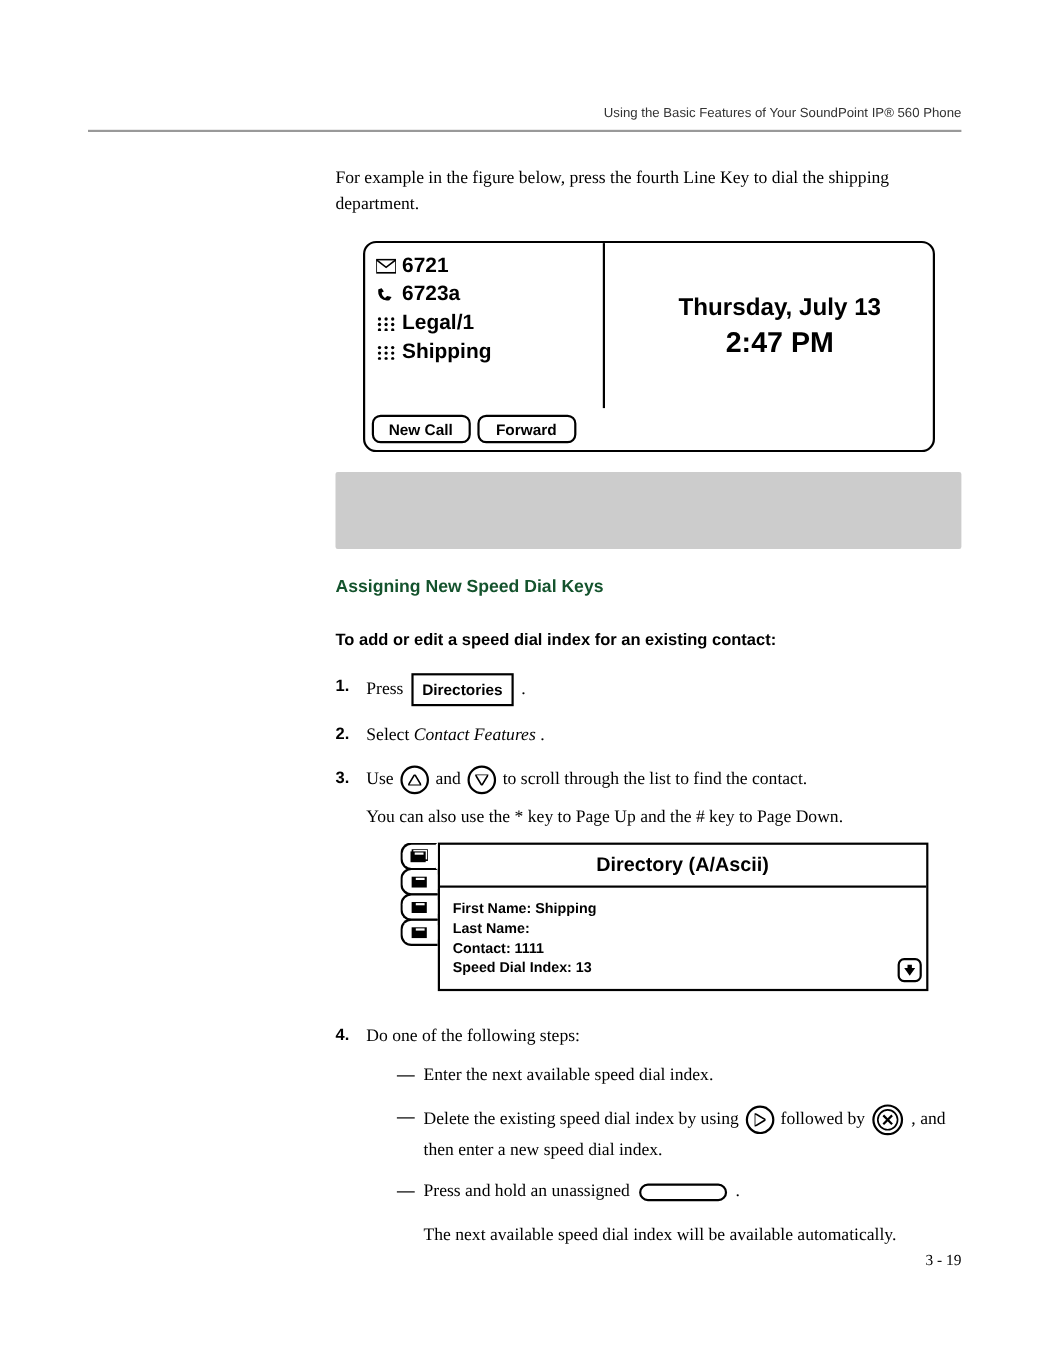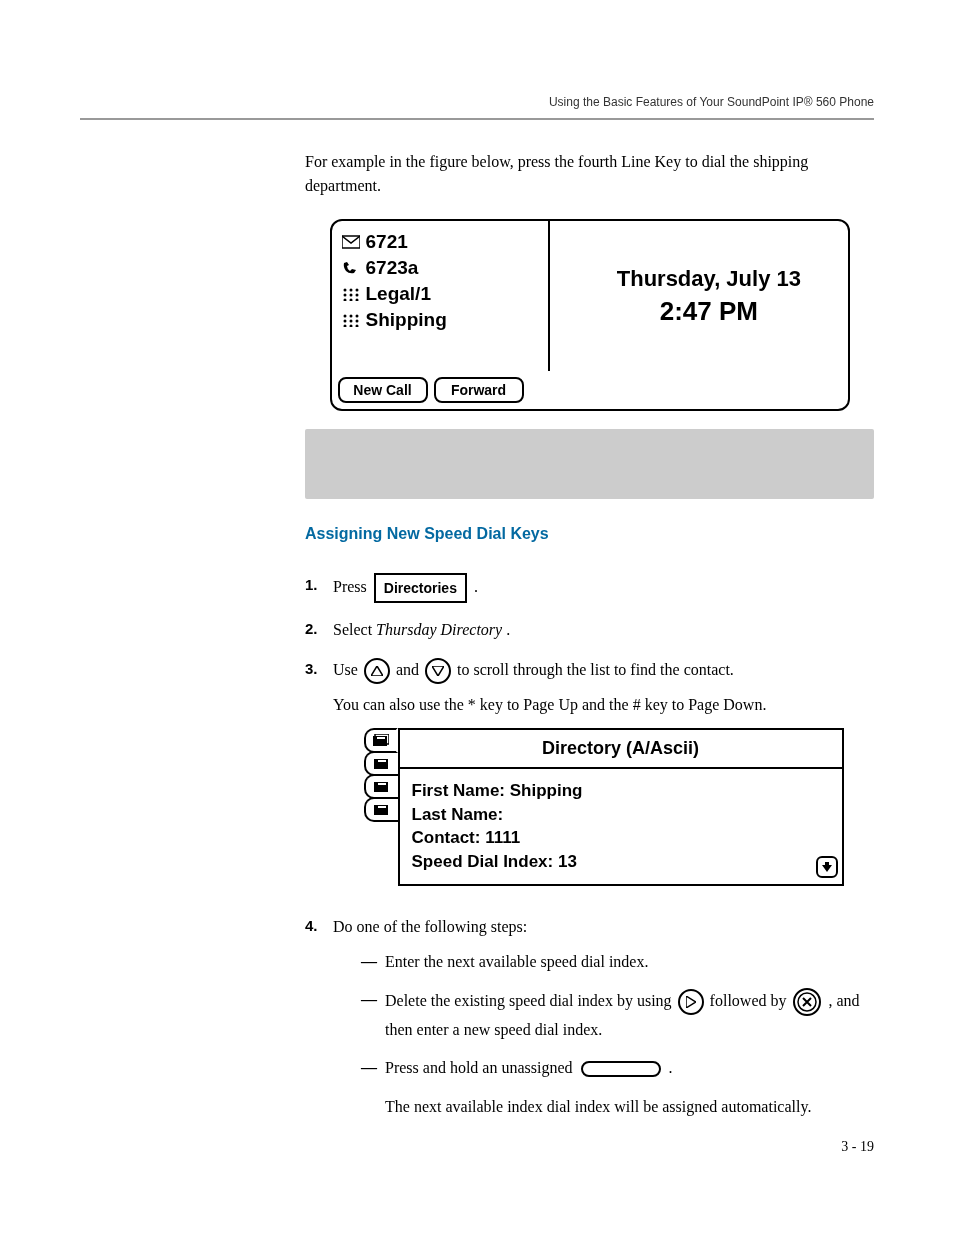--- a/index.html
+++ b/index.html
@@ -81,21 +81,21 @@
   .gray-bar {
     background: #ccc;
     height: 70px;
     border-radius: 2px;
     margin: 6px 0 26px 0;
   }
   .section-head {
     font-family: 'Futura', 'Trebuchet MS', Arial, sans-serif;
     font-size: 16px;
     font-weight: bold;
-    color: #0369a1;
+    color: #14532d;
     margin: 10px 0 30px 0;
   }
   .sub-head {
     font-family: 'Futura', 'Trebuchet MS', Arial, sans-serif;
     font-size: 15px;
     font-weight: bold;
     margin: 0 0 22px 0;
   }
   .ol { list-style: none; counter-reset: item; }
   .ol > li {
@@ -176,21 +176,21 @@
     padding: 4px;
     font-size: 18px;
   }
   .lcd2-body {
     display: flex;
     flex: 1;
   }
   .lcd2-fields {
     flex: 1;
     padding: 10px 12px;
-    font-size: 17px;
+    font-size: 13px;
     line-height: 1.4;
   }
   .lcd2-scroll {
     width: 30px;
     display: flex;
     align-items: flex-end;
     justify-content: center;
     padding: 6px 4px;
   }
   .scroll-down {
@@ -310,30 +310,31 @@
       <div class="lcd1-softkeys">
         <div class="softkey">New Call</div>
         <div class="softkey">Forward</div>
       </div>
     </div>
 
     <div class="gray-bar"></div>
 
     <h3 class="section-head">Assigning New Speed Dial Keys</h3>
 
+    <p class="sub-head">To add or edit a speed dial index for an existing contact:</p>
 
     <ol class="ol">
       <li>
         <span>Press </span>
         <span class="inline btn-rect">Directories</span>
         <span> .</span>
       </li>
       <li>
         <span>Select </span>
-        <em>Thursday Directory</em>
+        <em>Contact Features</em>
         <span>.</span>
       </li>
       <li>
         <span>Use </span>
         <span class="inline arrow-btn">
           <svg width="12" height="10" viewBox="0 0 12 10">
               <path d="M6 0 L12 10 L0 10 Z" fill="none" stroke="#000" stroke-width="1.5"></path>
             </svg>
         </span>
         <span> and </span>
@@ -412,21 +413,21 @@
                 <circle cx="15" cy="15" r="9" fill="none" stroke="#000" stroke-width="1.5"></circle>
                 <path d="M11 11 L19 19 M19 11 L11 19" stroke="#000" stroke-width="2"></path>
               </svg>
             </span>
             <span>, and then enter a new speed dial index.</span>
           </li>
           <li>
             <span>Press and hold an unassigned </span>
             <span class="pill-key"></span>
             <span>.</span>
-            <p style="margin-top:14px">The next available index dial index will be assigned automatically.</p>
+            <p style="margin-top:14px">The next available speed dial index will be available automatically.</p>
           </li>
         </ul>
       </li>
     </ol>
 
   </div>
 </div>
 
 <div class="page-num">3 - 19</div>
 

